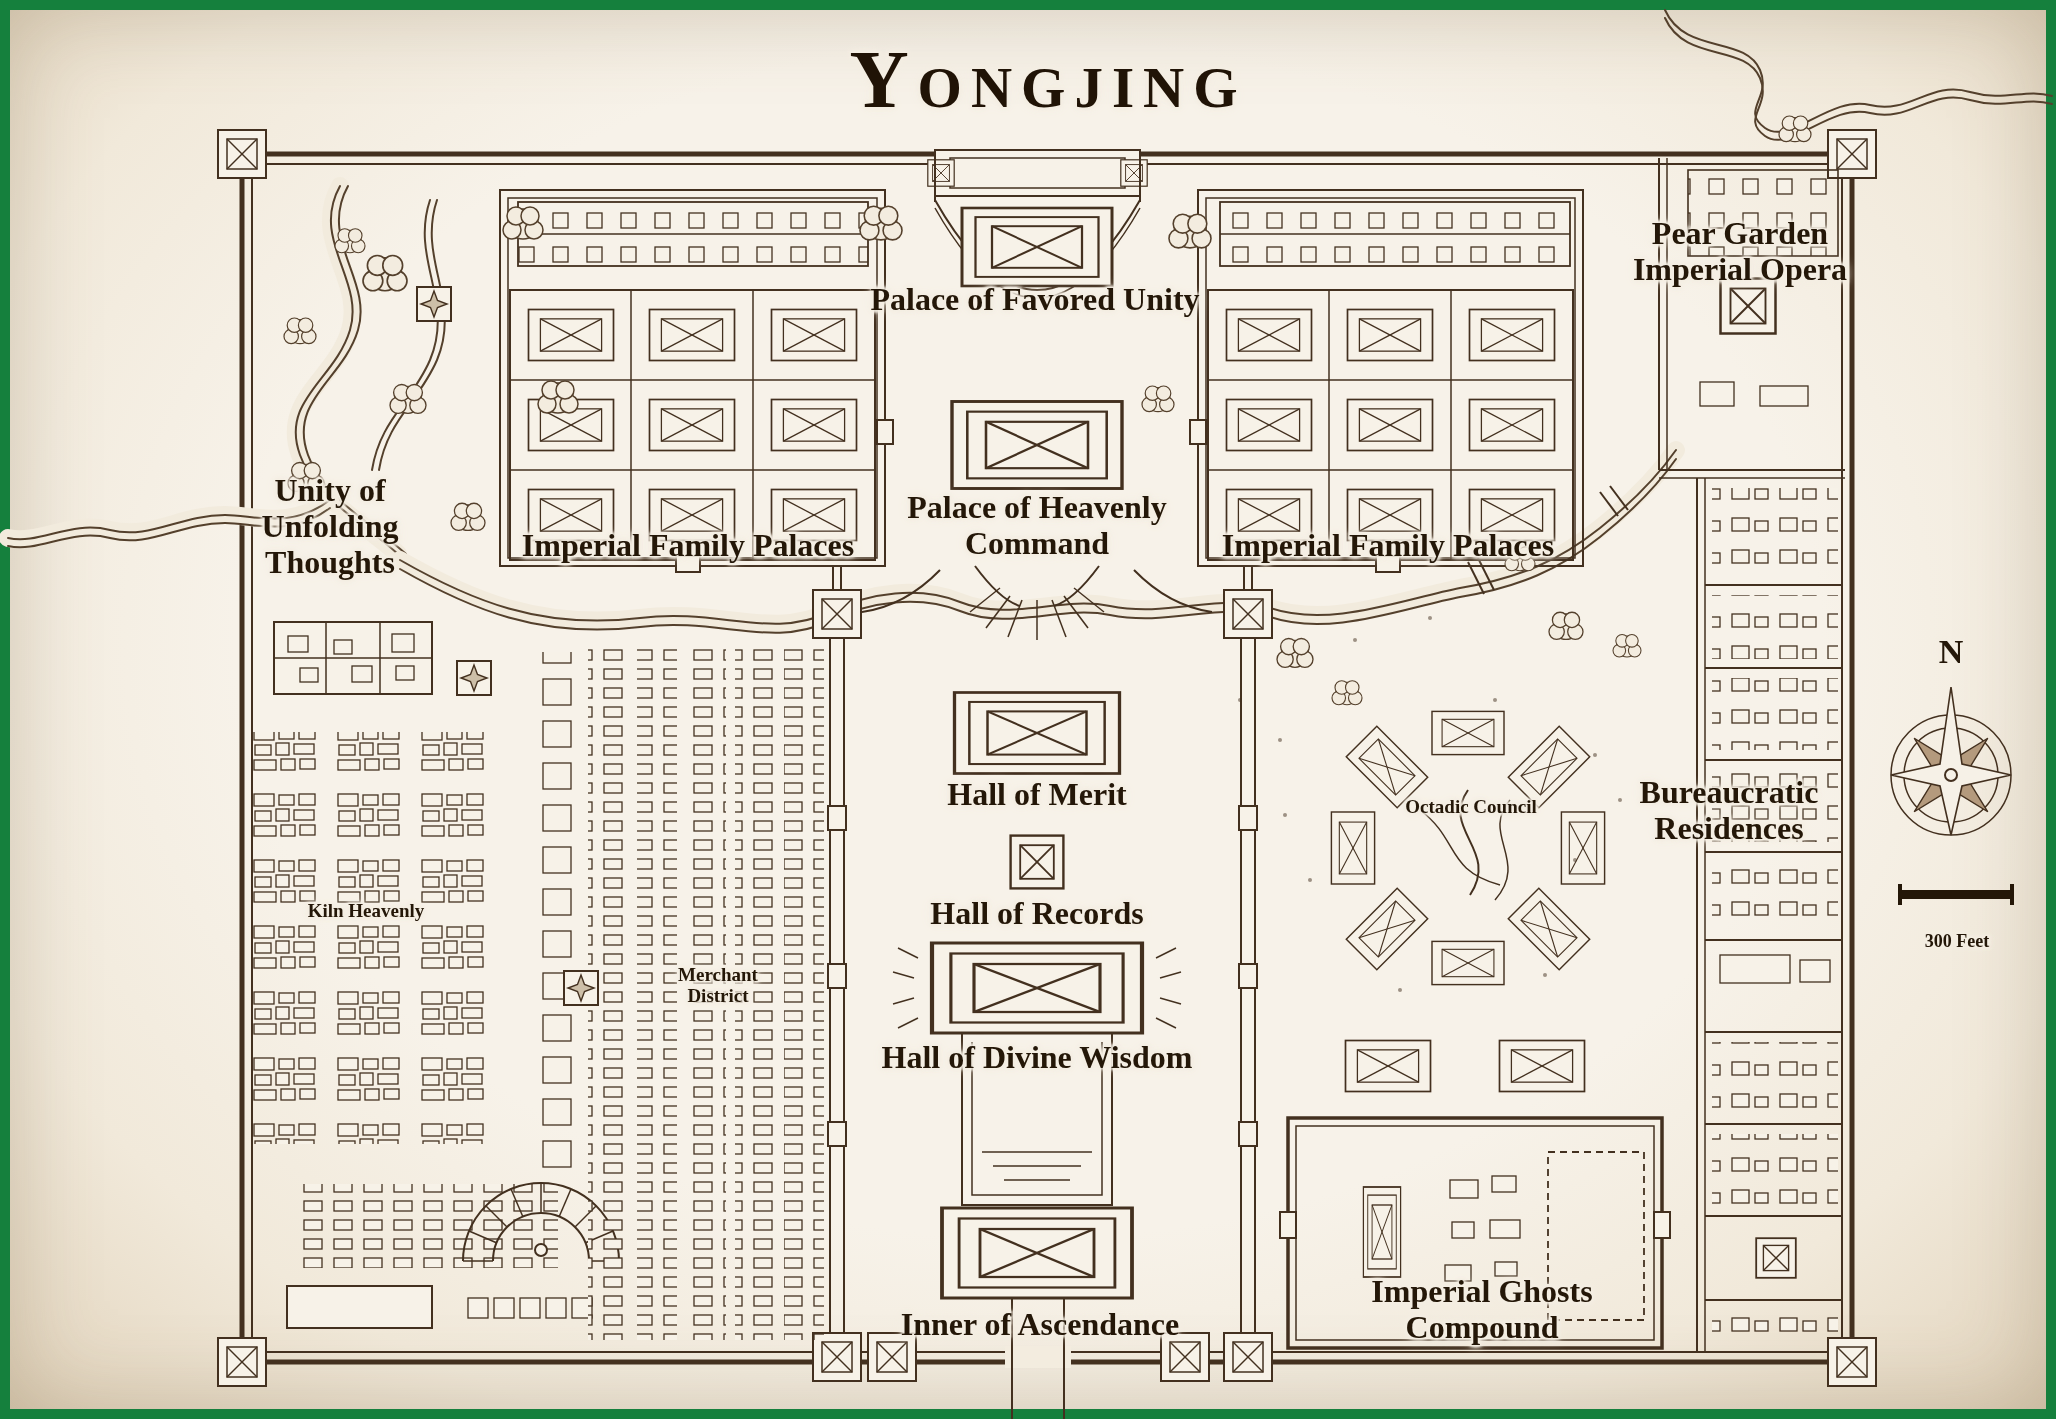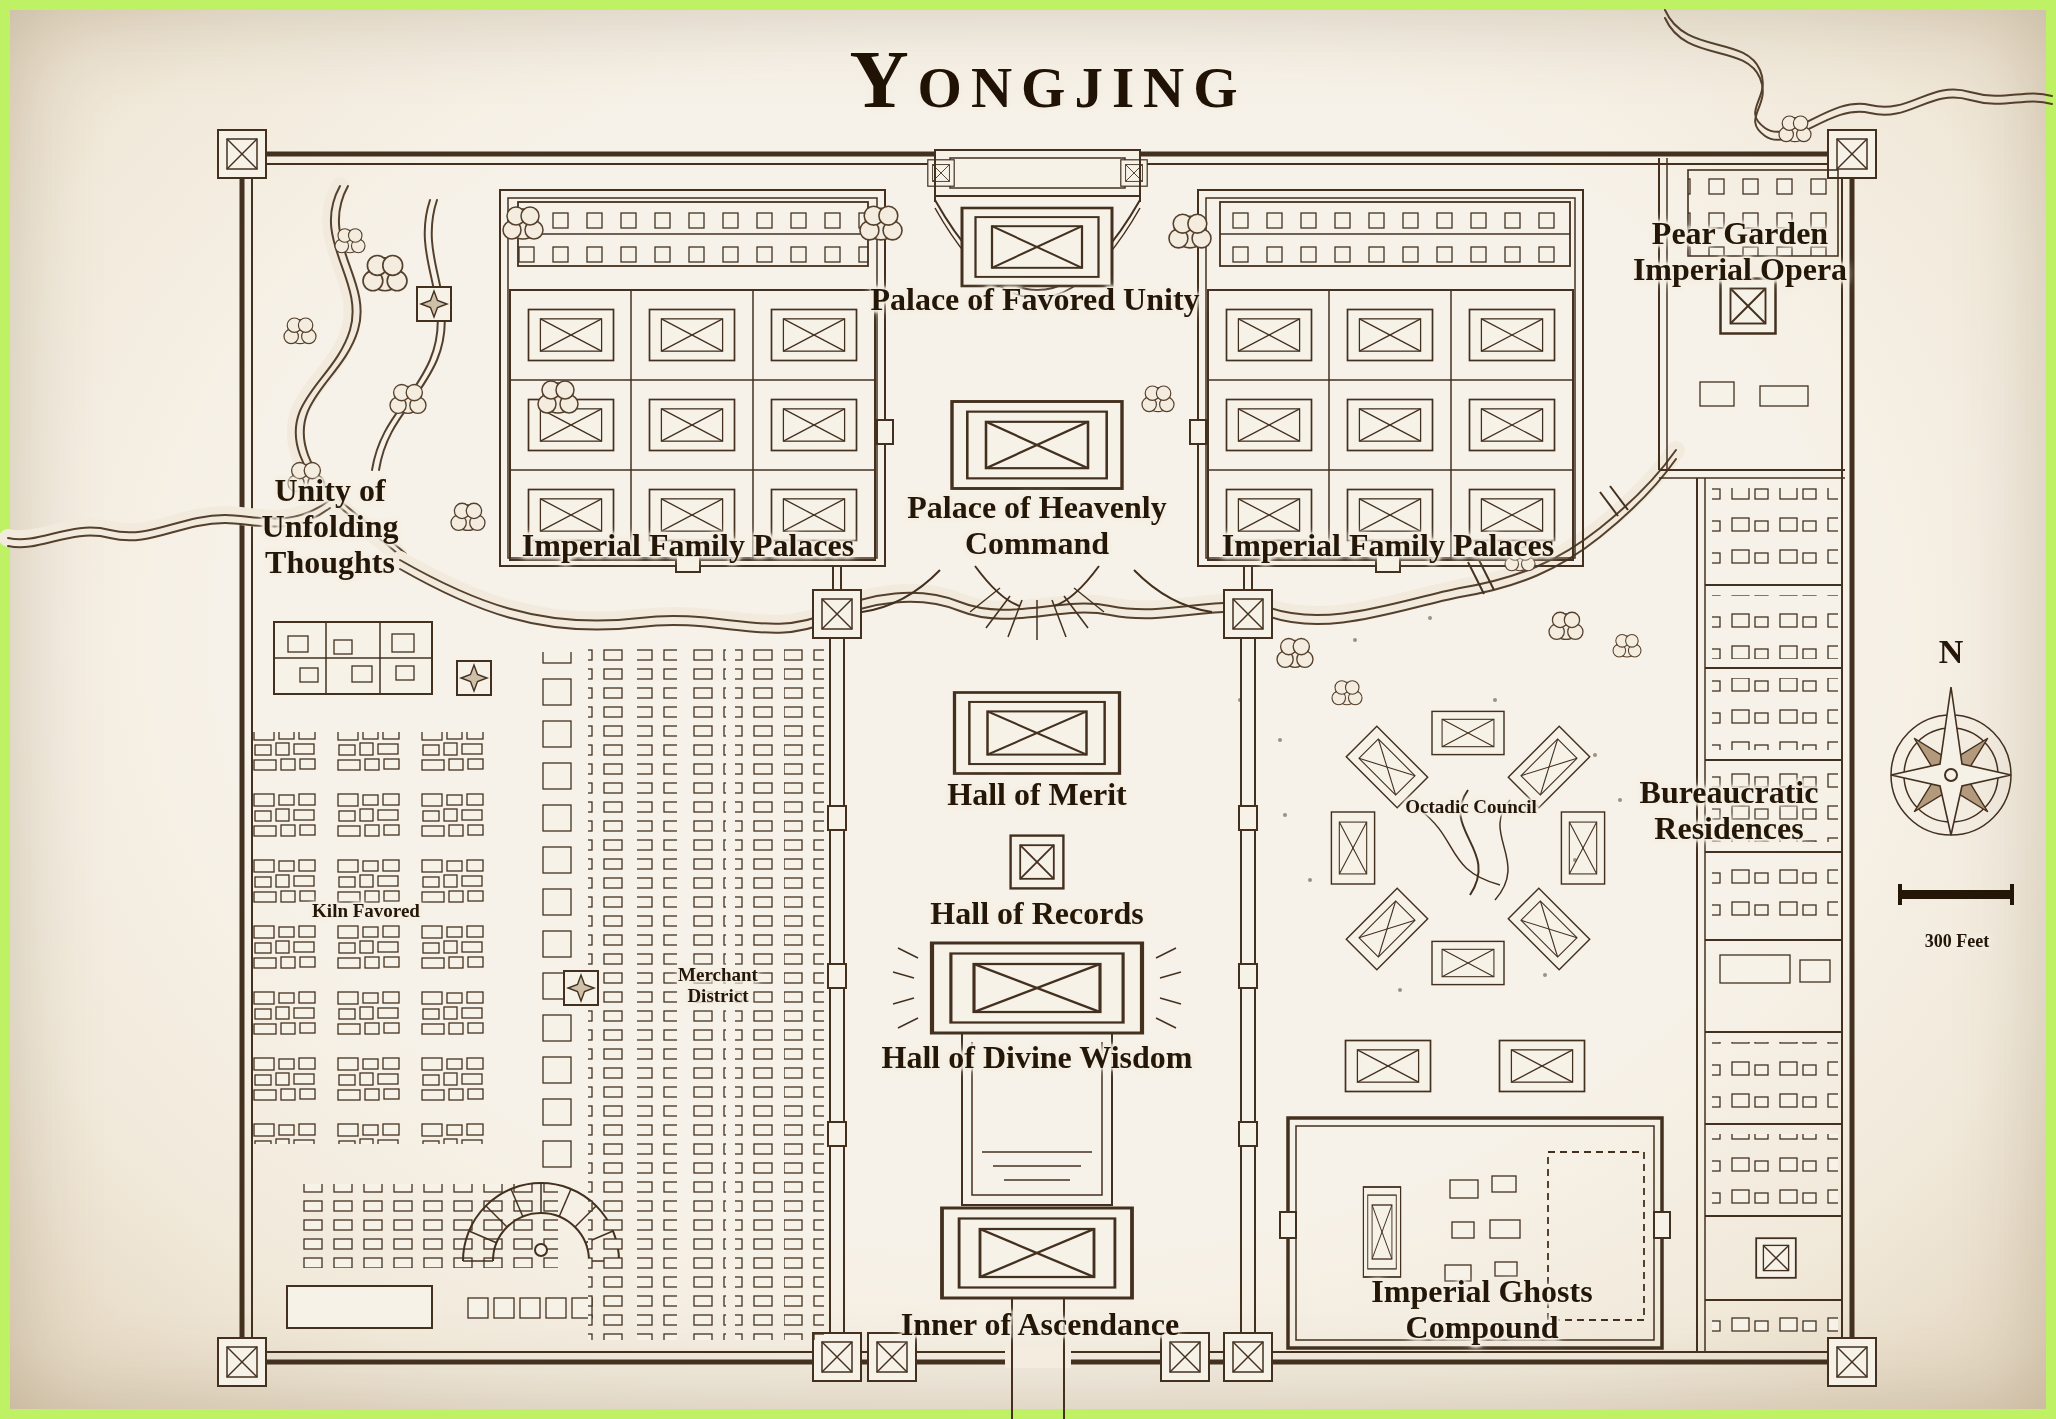--- a/index.html
+++ b/index.html
@@ -1,16 +1,16 @@
 <!DOCTYPE html>
 <html><head>
 <meta charset="utf-8">
 <style>
   html,body{margin:0;padding:0;background:#171009;}
-  .frame{position:relative;width:2056px;height:1419px;background:#bef264;overflow:hidden;
+  .frame{position:relative;width:2056px;height:1419px;background:#15803d;overflow:hidden;
          font-family:"Liberation Serif",serif;}
   .paper{position:absolute;inset:10px;
          background:radial-gradient(ellipse at 50% 45%, #f7f2e9 55%, #f1e9da 78%, #e2d4bd 100%);
          box-shadow:inset 0 0 90px rgba(115,92,58,.28);}
   svg.map{position:absolute;left:0;top:0;}
   .label{position:absolute;transform:translate(-50%,-50%);white-space:pre-line;text-align:center;
          color:#241708;font-weight:bold;font-size:32px;line-height:1.12;pointer-events:none;
          text-shadow:-2px -2px 3px #f4eee3,2px -2px 3px #f4eee3,-2px 2px 3px #f4eee3,2px 2px 3px #f4eee3,
                      0 0 9px #f4eee3,0 0 14px #f4eee3;}
   .label.xl{font-size:35px;}
@@ -434,21 +434,21 @@
   <div class="label" style="left:1035px;top:300px">Palace of Favored Unity</div>
   <div class="label" style="left:1037px;top:526px">Palace of Heavenly
 Command</div>
   <div class="label" style="left:688px;top:546px">Imperial Family Palaces</div>
   <div class="label" style="left:1388px;top:546px">Imperial Family Palaces</div>
   <div class="label" style="left:1740px;top:252px">Pear Garden
 Imperial Opera</div>
   <div class="label" style="left:330px;top:527px">Unity of
 Unfolding
 Thoughts</div>
-  <div class="label md" style="left:366px;top:911px">Kiln Favored</div>
+  <div class="label md" style="left:366px;top:911px">Kiln Heavenly</div>
   <div class="label md" style="left:718px;top:985px">Merchant
 District</div>
   <div class="label" style="left:1037px;top:795px">Hall of Merit</div>
   <div class="label" style="left:1037px;top:914px">Hall of Records</div>
   <div class="label" style="left:1037px;top:1058px">Hall of Divine Wisdom</div>
   <div class="label md" style="left:1471px;top:807px">Octadic Council</div>
   <div class="label" style="left:1729px;top:811px">Bureaucratic
 Residences</div>
   <div class="label" style="left:1482px;top:1310px">Imperial Ghosts
 Compound</div>

